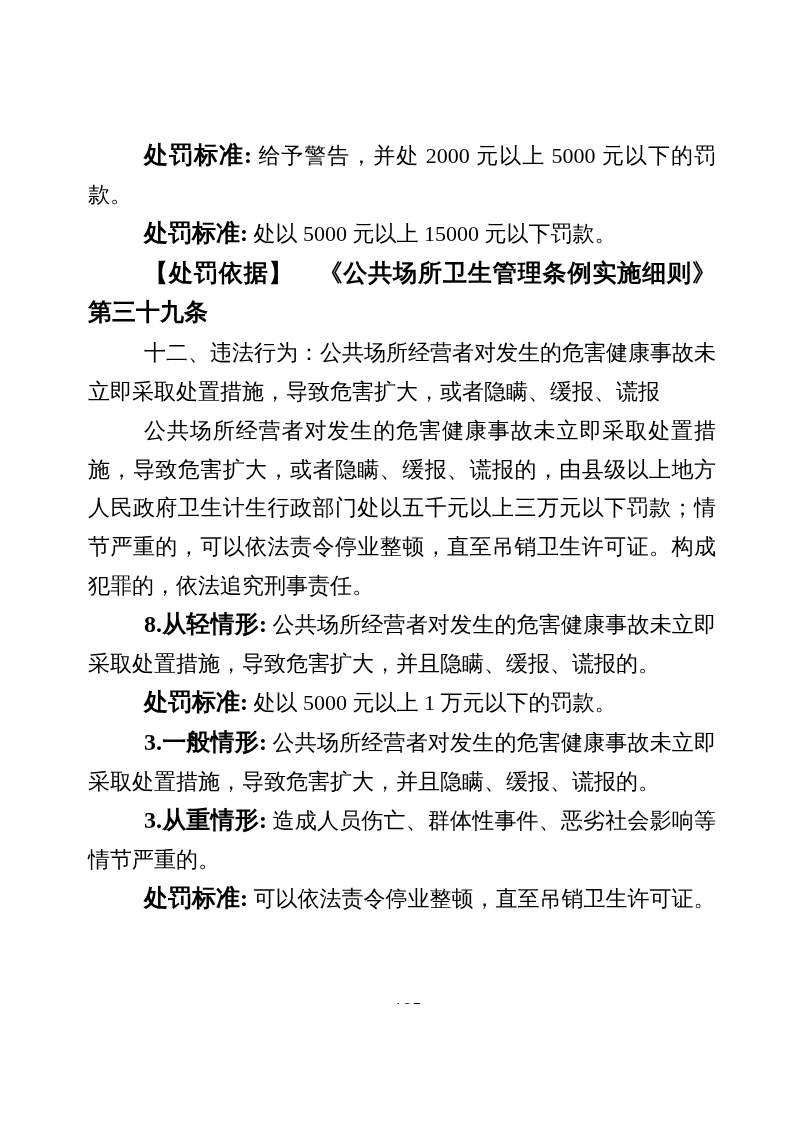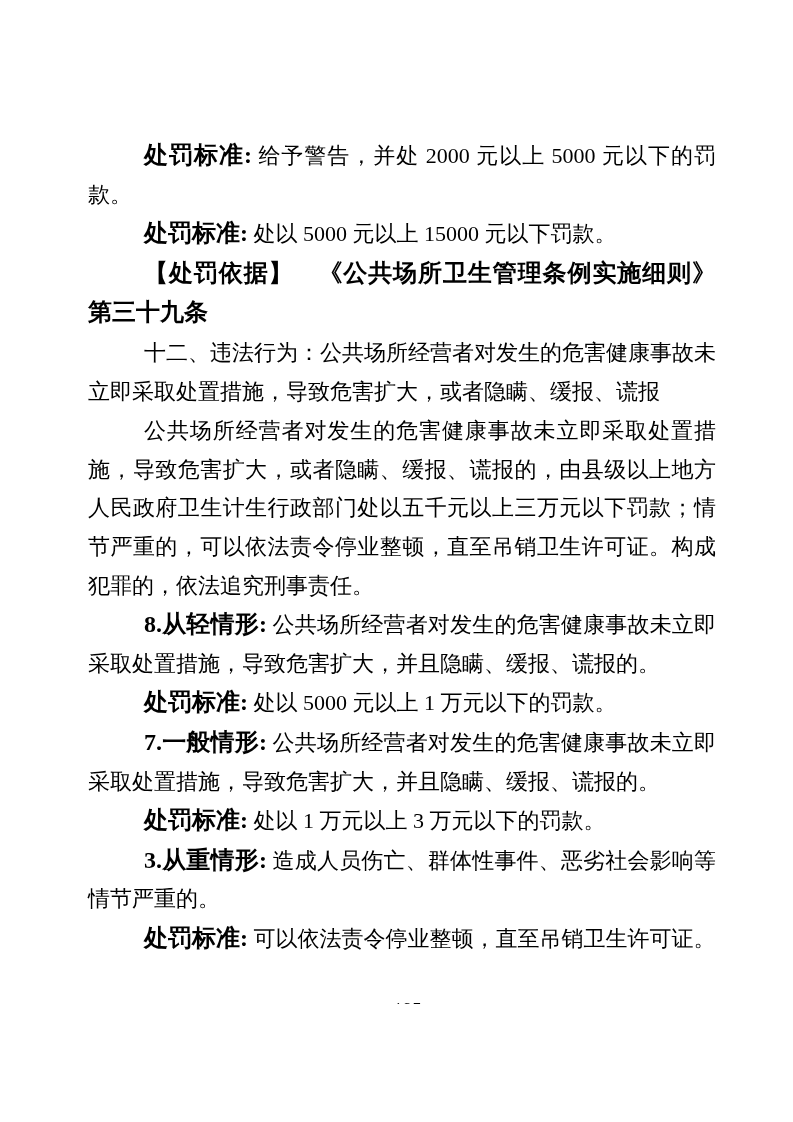--- a/index.html
+++ b/index.html
@@ -66,23 +66,22 @@
 
     <p class="para"><span class="lbl"></span><span class="txt">十二、违法行为：公共场所经营者对发生的危害健康事故未立即采取处置措施，导致危害扩大，或者隐瞒、缓报、谎报</span></p>
 
     <p class="para"><span class="lbl"></span><span class="txt">公共场所经营者对发生的危害健康事故未立即采取处置措施，导致危害扩大，或者隐瞒、缓报、谎报的，由县级以上地方人民政府卫生计生行政部门处以五千元以上三万元以下罚款；情节严重的，可以依法责令停业整顿，直至吊销卫生许可证。构成犯罪的，依法追究刑事责任。</span></p>
 
 
     <p class="para"><span class="lbl">8.从轻情形:</span><span class="txt"> 公共场所经营者对发生的危害健康事故未立即采取处置措施，导致危害扩大，并且隐瞒、缓报、谎报的。</span></p>
 
     <p class="para"><span class="lbl">处罚标准:</span><span class="txt"> 处以 5000 元以上 1 万元以下的罚款。</span></p>
 
-    <p class="para"><span class="lbl">7.一般情形:</span><span class="txt"> 公共场所经营者对发生的危害健康事故未立即采取处置措施，导致危害扩大，并且隐瞒、缓报、谎报的。</span></p>
+    <p class="para"><span class="lbl">3.一般情形:</span><span class="txt"> 公共场所经营者对发生的危害健康事故未立即采取处置措施，导致危害扩大，并且隐瞒、缓报、谎报的。</span></p>
 
-    <p class="para"><span class="lbl">处罚标准:</span><span class="txt"> 处以 1 万元以上 3 万元以下的罚款。</span></p>
 
     <p class="para"><span class="lbl">3.从重情形:</span><span class="txt"> 造成人员伤亡、群体性事件、恶劣社会影响等情节严重的。</span></p>
 
     <p class="para"><span class="lbl">处罚标准:</span><span class="txt"> 可以依法责令停业整顿，直至吊销卫生许可证。</span></p>
 
   </div>
 
   <div class="page-number">195</div>
 </div>
 

